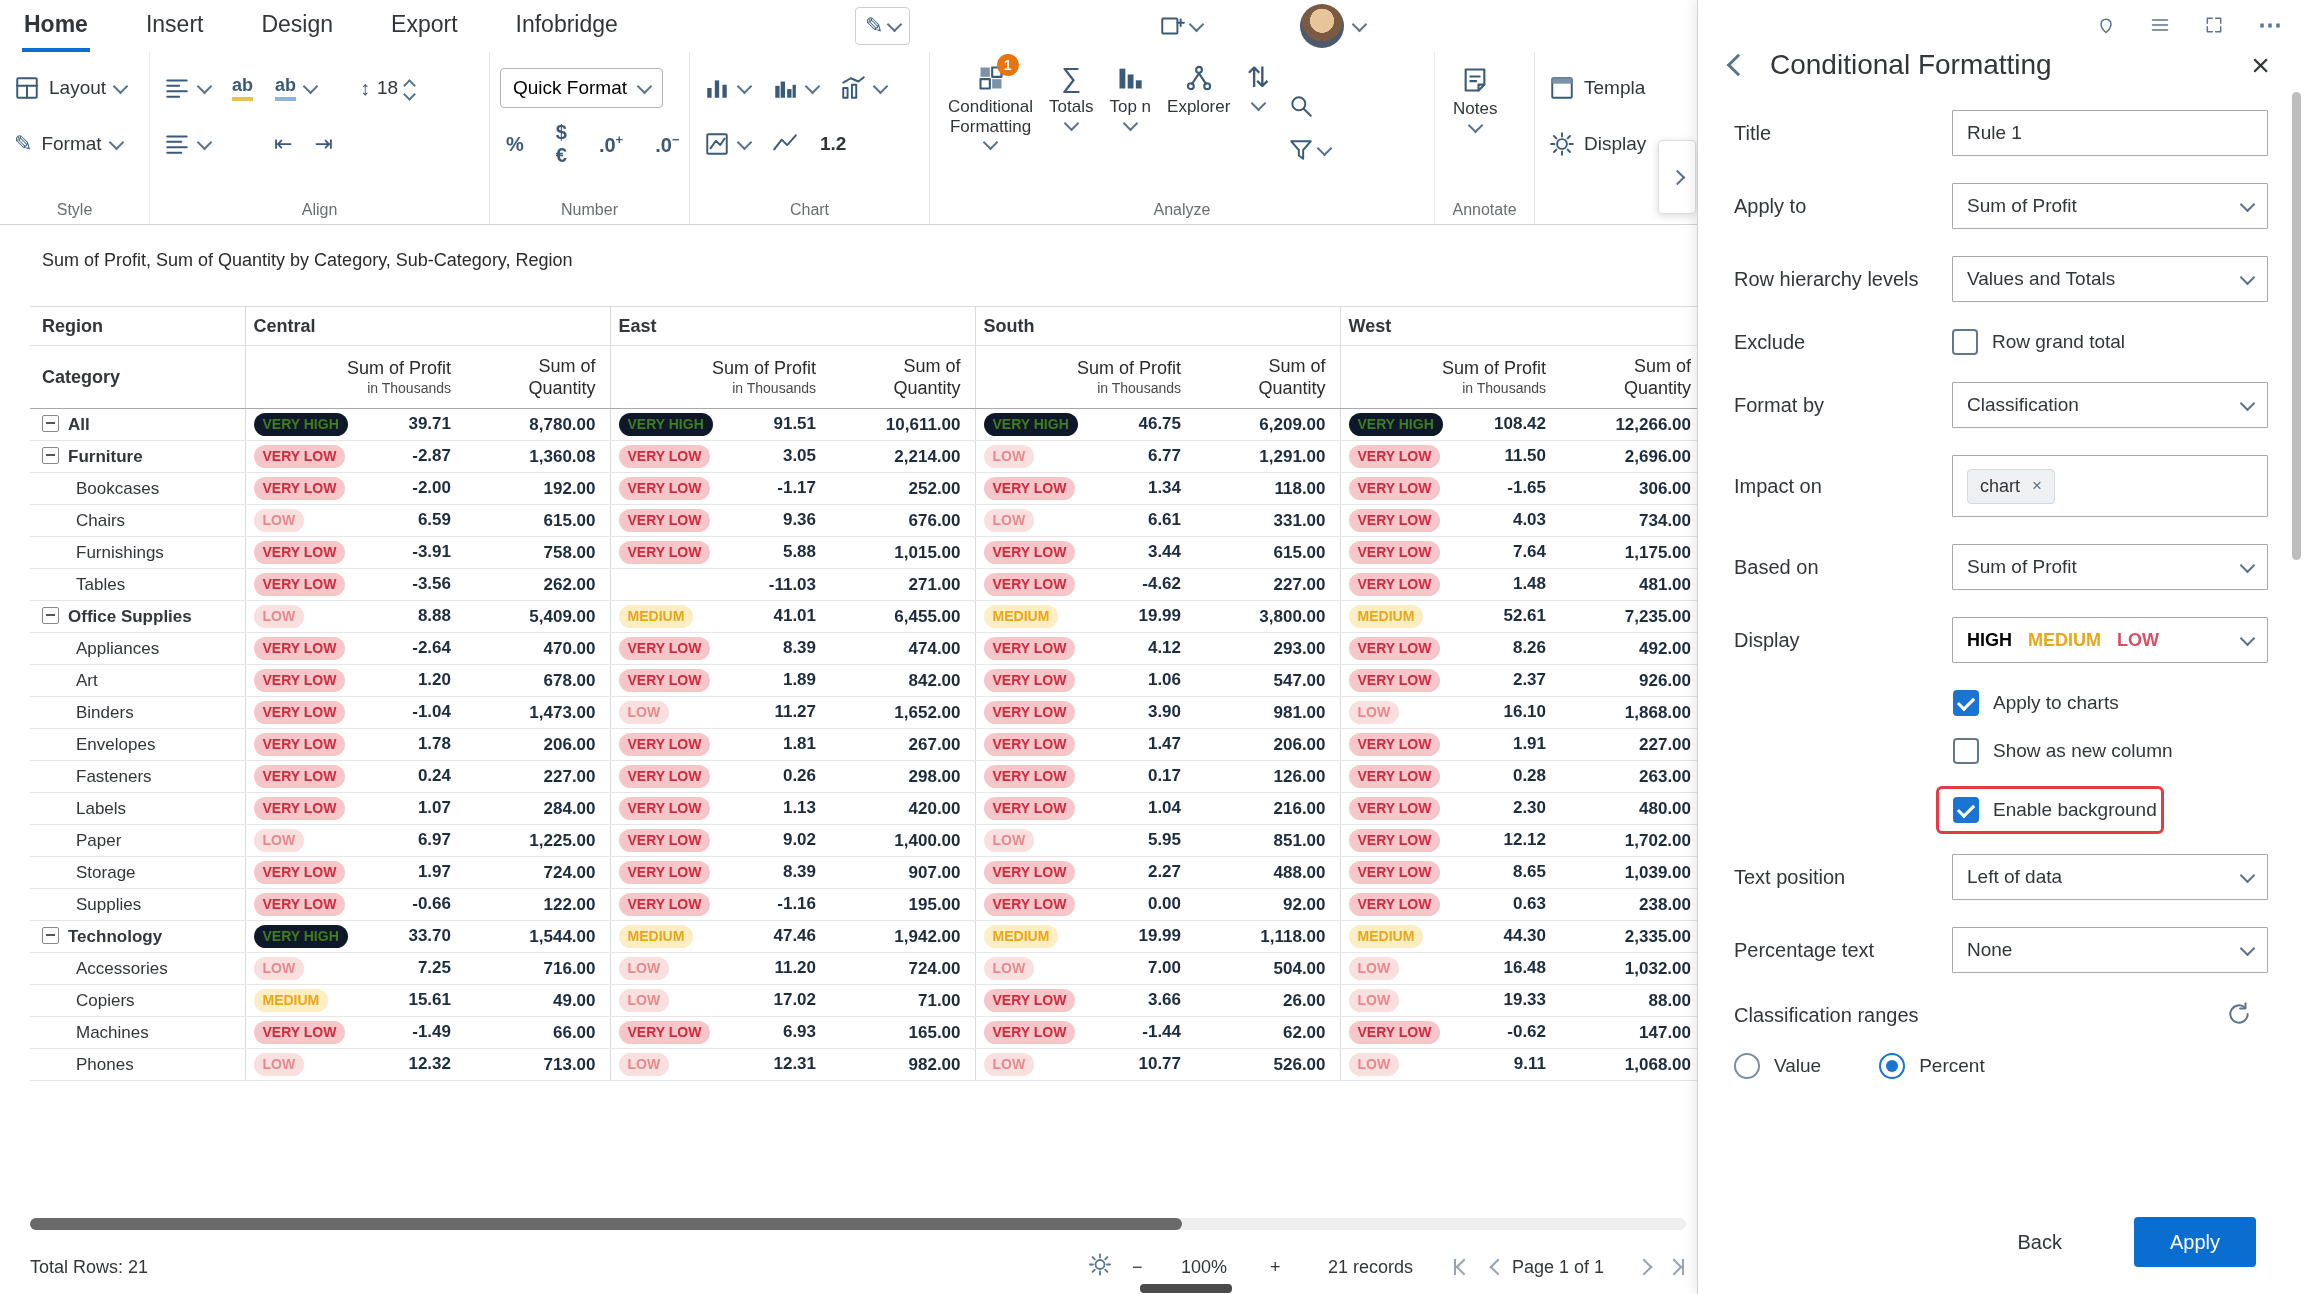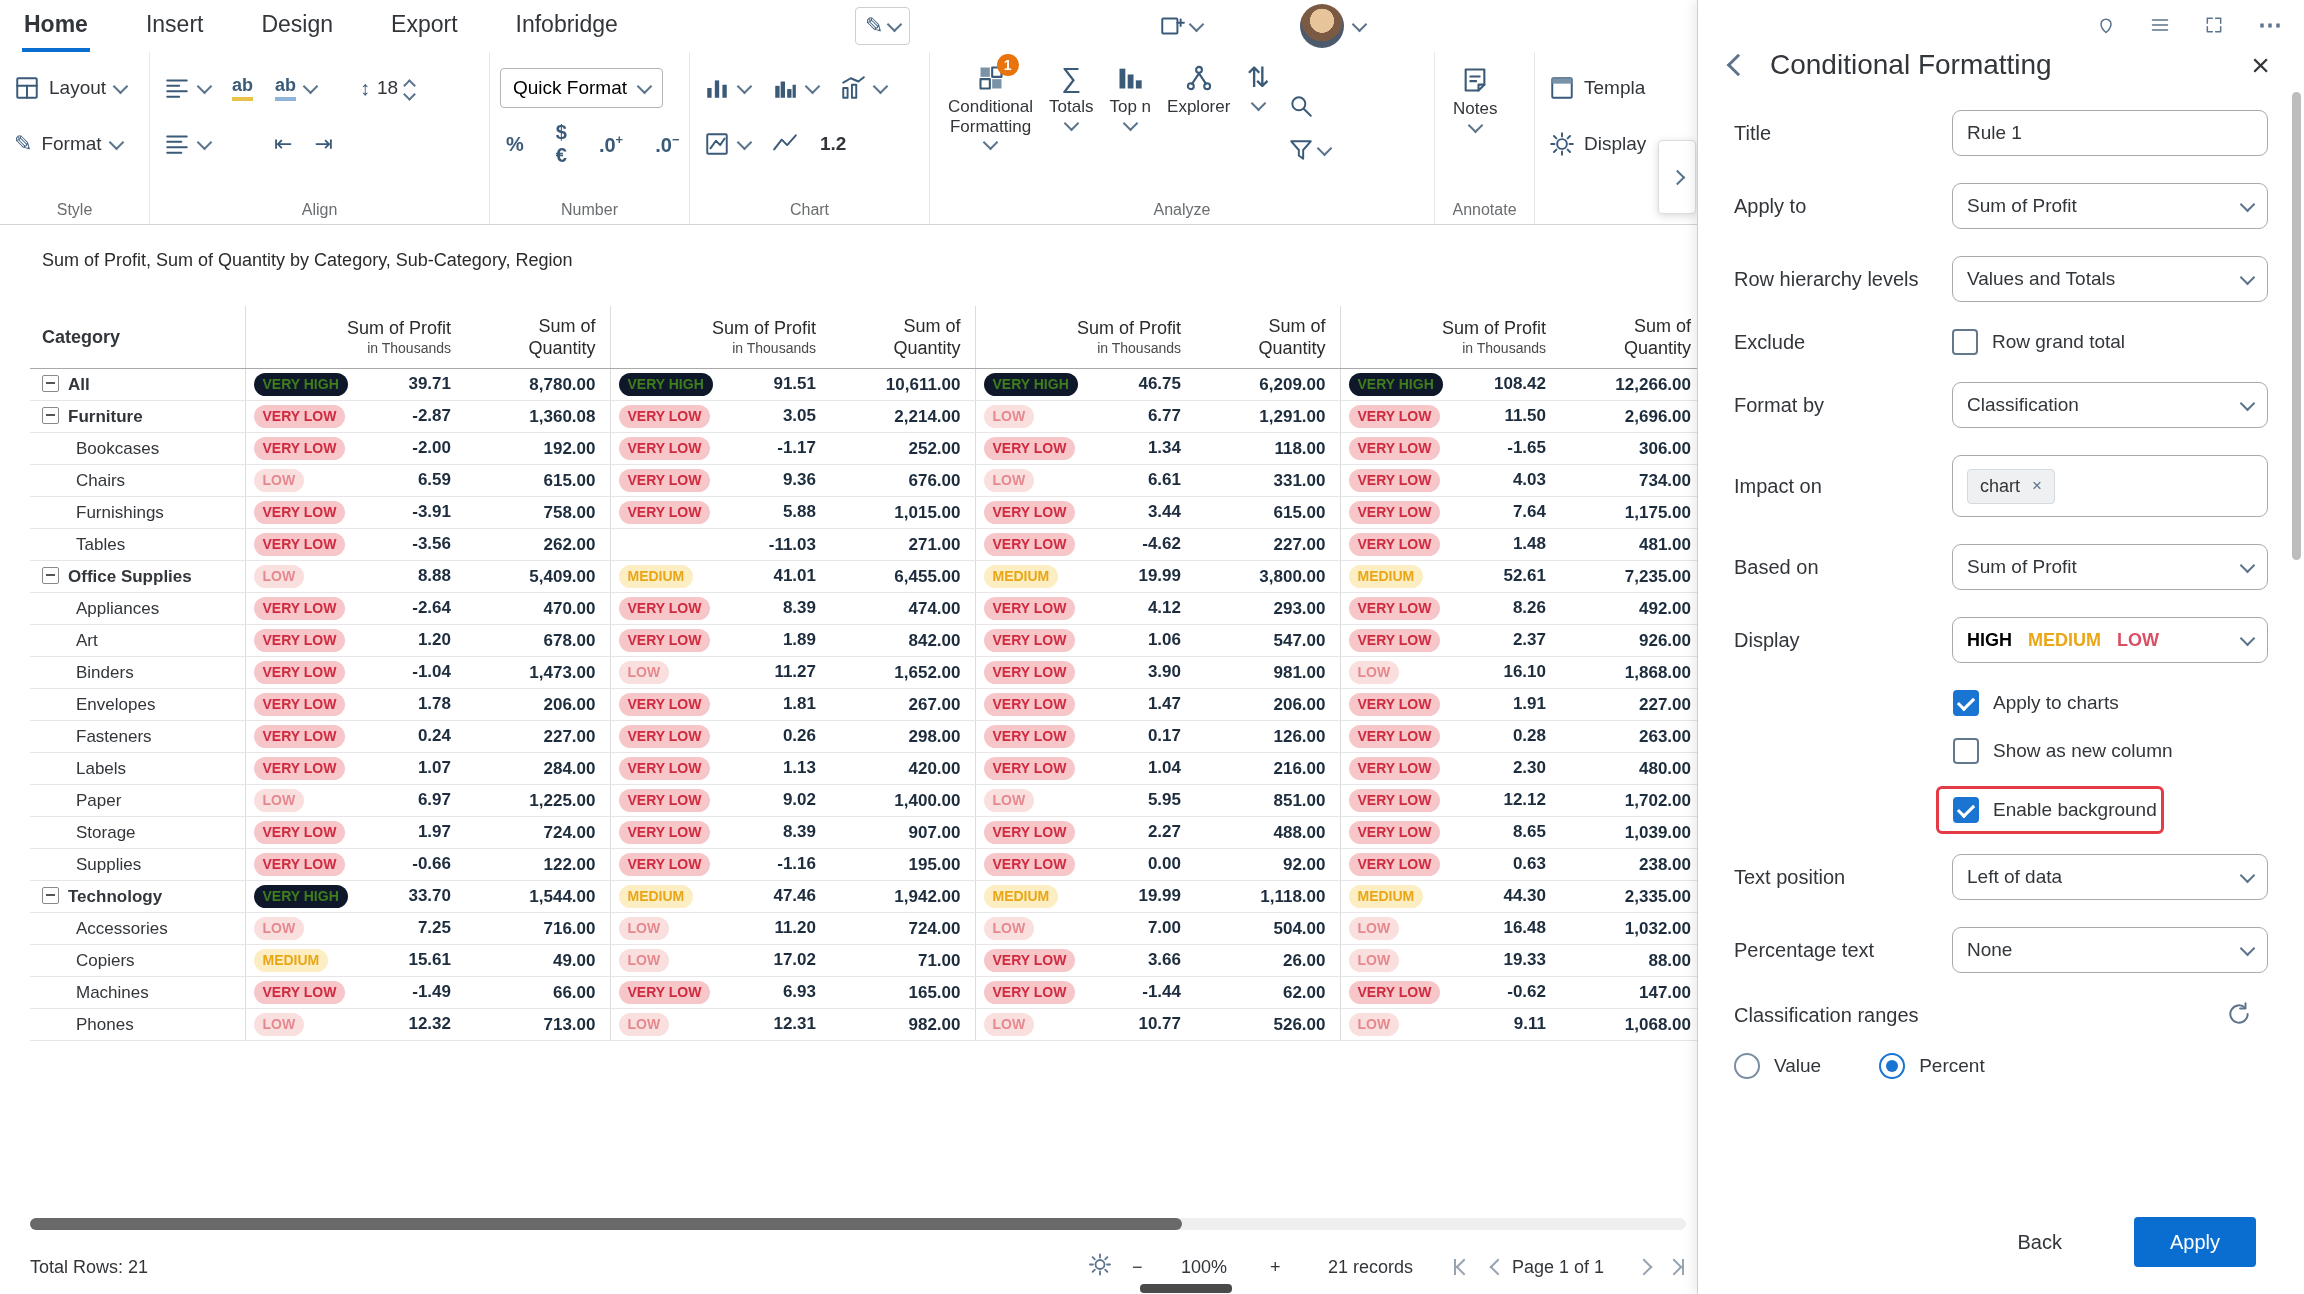--- a/index.html
+++ b/index.html
@@ -101,21 +101,21 @@
          box-shadow:-4px 0 10px rgba(0,0,0,.08);box-sizing:border-box;}
   .ptop-icons{position:absolute;top:10px;right:16px;display:flex;gap:22px;align-items:center;color:#5b738b;}
   .ptop-icons .sicon{width:20px;height:20px;stroke:#5b738b;}
   .phead{display:flex;align-items:center;padding:48px 28px 0 32px;}
   .phead .chev.left{width:13px;height:13px;border-width:0 3px 3px 0;border-color:#5b738b;}
   .phead h1{font-size:28px;font-weight:400;margin:0 0 0 24px;color:#32363a;}
   .pclose{margin-left:auto;background:none;border:none;font-size:32px;color:#32363a;line-height:1;}
   .pbody{padding:28px 36px 0;}
   .frow{display:flex;align-items:center;margin-bottom:27px;}
   .frow>label{flex:1;font-size:20px;color:#32363a;}
-  .pctl{width:316px;height:46px;box-sizing:border-box;border:1px solid #a9a9a9;border-radius:9px;display:flex;
+  .pctl{width:316px;height:46px;box-sizing:border-box;border:1px solid #a9a9a9;border-radius:1px;display:flex;
         align-items:center;padding:0 14px;font-size:19px;color:#32363a;background:#fff;gap:10px;}
   input.pctl{outline:none;}
   .select .chev{margin-left:auto;}
   .token-field{height:62px;}
   .chip{display:inline-flex;align-items:center;gap:12px;background:#eef0f2;border:1px solid #d5dadf;border-radius:4px;
         padding:6px 12px;font-size:18px;}
   .chip-x{color:#5b738b;font-size:17px;background:none;border:none;padding:0;}
   .display-ctl{gap:16px;font-weight:600;font-size:18px;}
   .d-high{color:#000000;} .d-med{color:#e9a717;} .d-low{color:#d94f63;}
   .cb{width:26px;height:26px;box-sizing:border-box;border:2px solid #64788c;border-radius:4px;background:#fff;
@@ -413,20 +413,27 @@
         <col style="width:220px">
           <col style="width:145px">
         <col style="width:220px">
           <col style="width:145px">
         <col style="width:220px">
           <col style="width:145px">
         <col style="width:220px">
           <col style="width:145px">
       </colgroup>
       <thead>
+          <tr class="hrow1">
+            <td class="region-corner">Region</td>
+            <td class="grp-start" colspan="2">Central</td>
+            <td class="grp-start" colspan="2">East</td>
+            <td class="grp-start" colspan="2">South</td>
+            <td class="grp-start" colspan="2">West</td>
+          </tr>
           <tr class="hrow2">
             <td class="cat-corner">Category</td>
             <td class="measure-h grp-start">
               <div class="mh1">Sum of Profit</div>
               <div class="mh2">in Thousands</div>
             </td>
             <td class="measure-h">
               <div class="mh1">Sum of</div>
               <div class="mh1">Quantity</div>
             </td>

